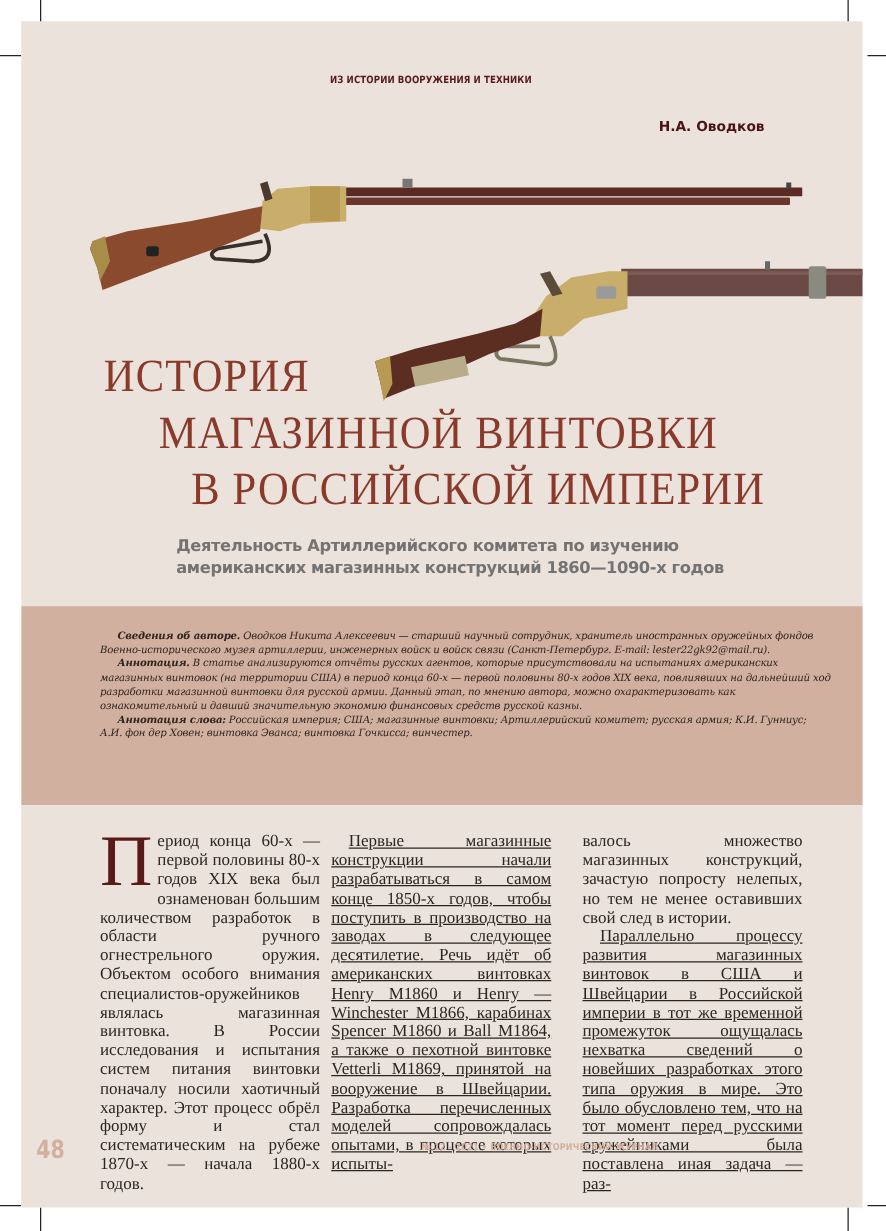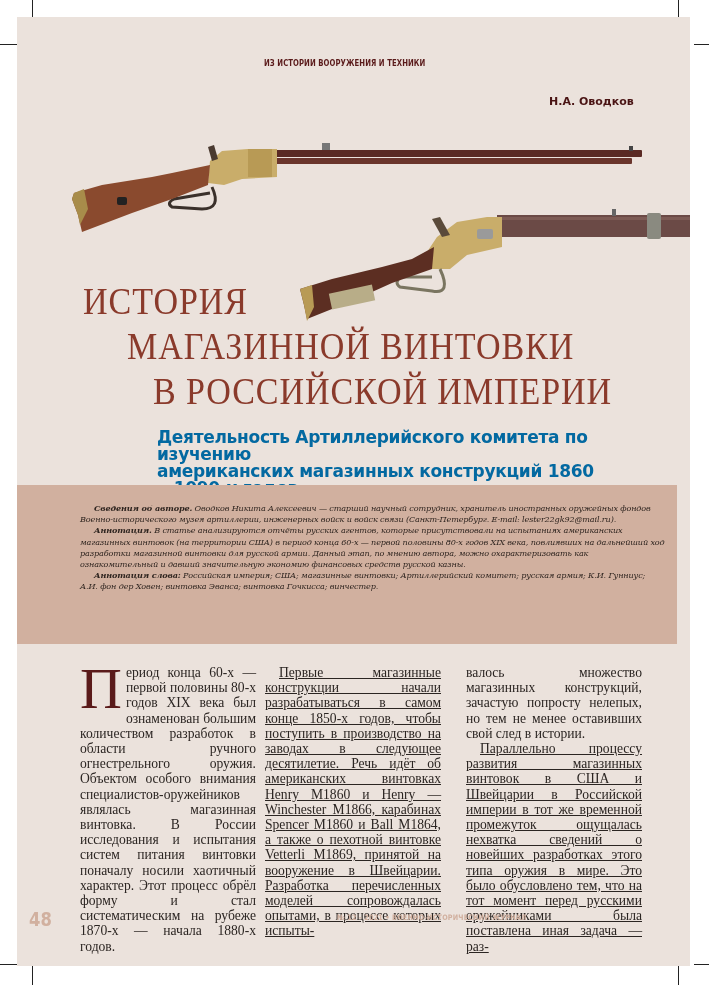--- a/index.html
+++ b/index.html
@@ -11,37 +11,38 @@
   .page {
     position: absolute; left: 17px; top: 17px; width: 673px; height: 949px;
     background: #ebe2dc; overflow: hidden;
   }
   .rubric {
     position: absolute; left: 247px; top: 42px;
     font-family: "DejaVu Sans", sans-serif; font-weight: bold; font-size: 8px;
     letter-spacing: 0.1px; color: #5a1a1a; transform: scaleX(0.86); transform-origin: left;
   }
   .author {
-    position: absolute; left: 532px; top: 78px;
+    position: absolute; left: 510px; top: 78px;
     font-family: "DejaVu Sans", sans-serif; font-weight: bold; font-size: 11px; color: #4a1414;
   }
   .rifle { position: absolute; }
   .title {
     position: absolute; font-family: "Liberation Serif", serif; color: #8a3a2b;
     font-size: 37px; letter-spacing: 1px; white-space: nowrap; line-height: 1;
     transform: scaleX(0.92); transform-origin: left;
   }
   .subtitle {
-    position: absolute; left: 140px; top: 412px; width: 440px;
-    font-family: "DejaVu Sans", sans-serif; font-weight: bold; font-size: 17px;
-    line-height: 17px; color: #0369a1; letter-spacing: -0.3px;
+    position: absolute; left: 124px; top: 412px; width: 440px;
+    font-family: "DejaVu Sans", sans-serif; font-weight: bold; font-size: 13px;
+    line-height: 17px; color: #737373; letter-spacing: -0.3px;
   }
   .abstract {
     position: absolute; left: 0; top: 468px; width: 660px; height: 159px;
     background: #d1b09f;
+    padding-left: 16px;
   }
   .abstract-inner {
     position: absolute; left: 63px; top: 18px; width: 585px;
     font-family: "DejaVu Serif", serif; font-style: italic; font-size: 8.1px;
     line-height: 11.2px; color: #2e241f; letter-spacing: -0.15px;
   }
   .abstract-inner p { margin: 0; text-indent: 14px; }
   .abstract-inner b { font-weight: bold; }
   .col {
     position: absolute; top: 648px; width: 176px;

